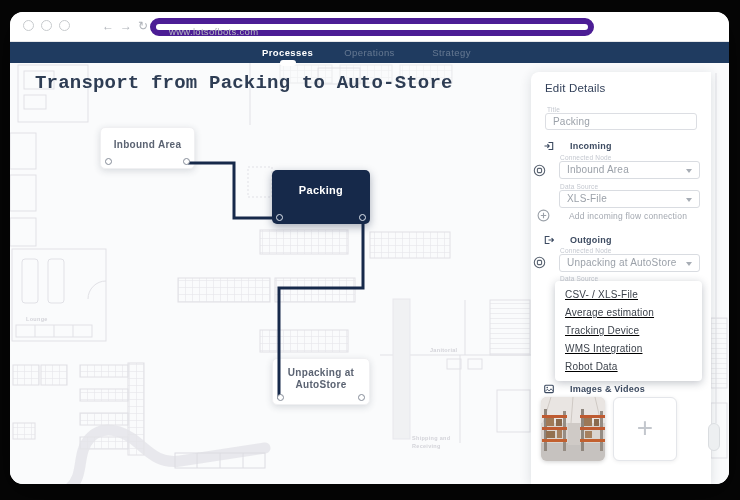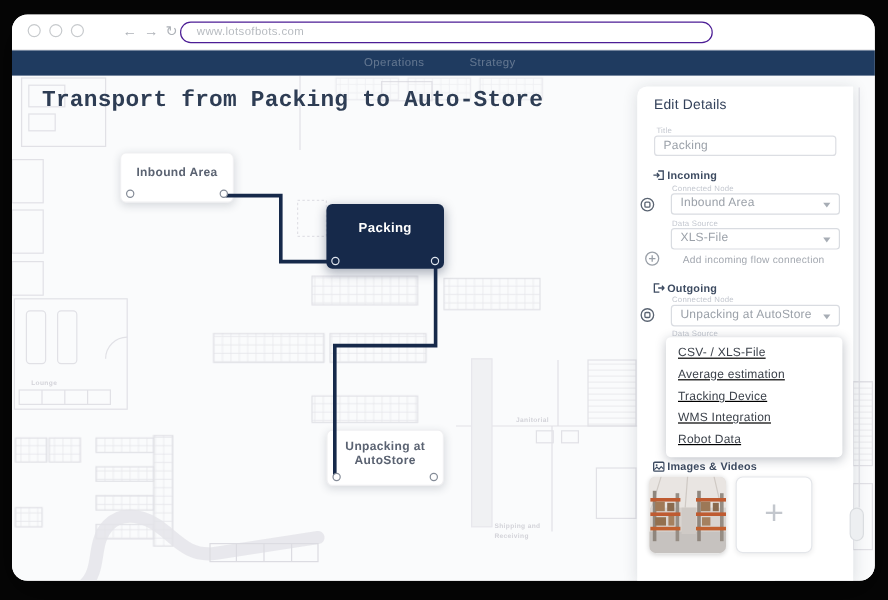--- a/index.html
+++ b/index.html
@@ -10,21 +10,21 @@
             box-shadow:0 8px 30px rgba(0,0,0,.55); }
 
   
   .chrome { position:relative; height:30px; background:#ffffff; border-bottom:1px solid #e6e7e9; }
   .dots { position:absolute; left:13px; top:8px; display:flex; gap:7px; }
   .dot { width:11px; height:11px; border-radius:50%; border:1.5px solid #c7cacd; background:#fff; }
   .nav-icons { position:absolute; left:92px; top:4px; display:flex; gap:6px;
                color:#aeb2b8; font-size:12px; line-height:21px; }
   .nav-icons span { cursor:default; }
   .url-pill { position:absolute; left:140px; top:6px; width:444px; height:18px;
-              border:1px solid #4c1d95; border-radius:9px; background:#fff;
+              border:6px solid #4c1d95; border-radius:9px; background:#fff;
               font-size:9.5px; color:#b7bbc0; line-height:16px; padding-left:13px;
               letter-spacing:.3px; }
 
   
   .navbar { position:relative; height:21px; background:#1f3b60; display:flex;
             justify-content:center; z-index:20; }
   .tab { width:82px; text-align:center; font-size:9.5px; letter-spacing:.4px;
          line-height:21px; color:rgba(255,255,255,.30); position:relative; cursor:pointer; }
   .tab.active { color:#ffffff; font-weight:bold; }
   .tab.active .tab-indicator { position:absolute; left:50%; bottom:-3px; transform:translateX(-50%);
@@ -57,21 +57,21 @@
   
   .panel { position:absolute; left:521px; top:60px; width:180px; height:412px;
            background:#ffffff; border-radius:8px 0 0 0; z-index:25;
            box-shadow:0 2px 12px rgba(30,40,60,.14); }
   .panel-title { position:absolute; left:14px; top:10px; font-size:11.5px; font-weight:normal;
                  color:#33415a; letter-spacing:.2px; }
   .tiny-label { position:absolute; font-size:6.5px; color:#c3c7cf; letter-spacing:.2px; }
   .text-input { position:absolute; left:14px; width:152px; height:17px; border:1px solid #dcdee3;
                 border-radius:3px; background:#fff; font-size:10px; color:#9ba1a9;
                 line-height:15px; padding-left:7px; letter-spacing:.2px; }
-  .section-header { position:absolute; display:flex; align-items:center; gap:2px;
+  .section-header { position:absolute; display:flex; align-items:center; gap:16px;
                     font-size:9px; font-weight:bold; color:#3d4b61; letter-spacing:.2px; }
   .select { position:absolute; left:28px; width:141px; height:18px; border:1px solid #d9dce1;
             border-radius:3px; background:#fff; font-size:10px; color:#9ba1a9;
             line-height:16px; padding-left:7px; letter-spacing:.2px; cursor:pointer; }
   .caret { position:absolute; right:7px; top:7px; width:0; height:0;
            border-left:3.5px solid transparent; border-right:3.5px solid transparent;
            border-top:4.5px solid #a7adb5; }
   .node-icon { position:absolute; left:2px; }
   .add-row { position:absolute; left:6px; display:flex; align-items:center; gap:8px;
              font-size:8.5px; color:#a3a8b0; cursor:pointer; letter-spacing:.2px; }
@@ -98,20 +98,24 @@
     </div>
     <div class="nav-icons">
       <span>←</span>
       <span>→</span>
       <span>↻</span>
     </div>
     <div class="url-pill">www.lotsofbots.com</div>
   </div>
 
   <div class="navbar">
+    <div class="tab active">
+      <span>Processes</span>
+      <div class="tab-indicator"></div>
+    </div>
     <div class="tab">
       <span>Operations</span>
     </div>
     <div class="tab">
       <span>Strategy</span>
     </div>
   </div>
 
   <div class="canvas">
 

